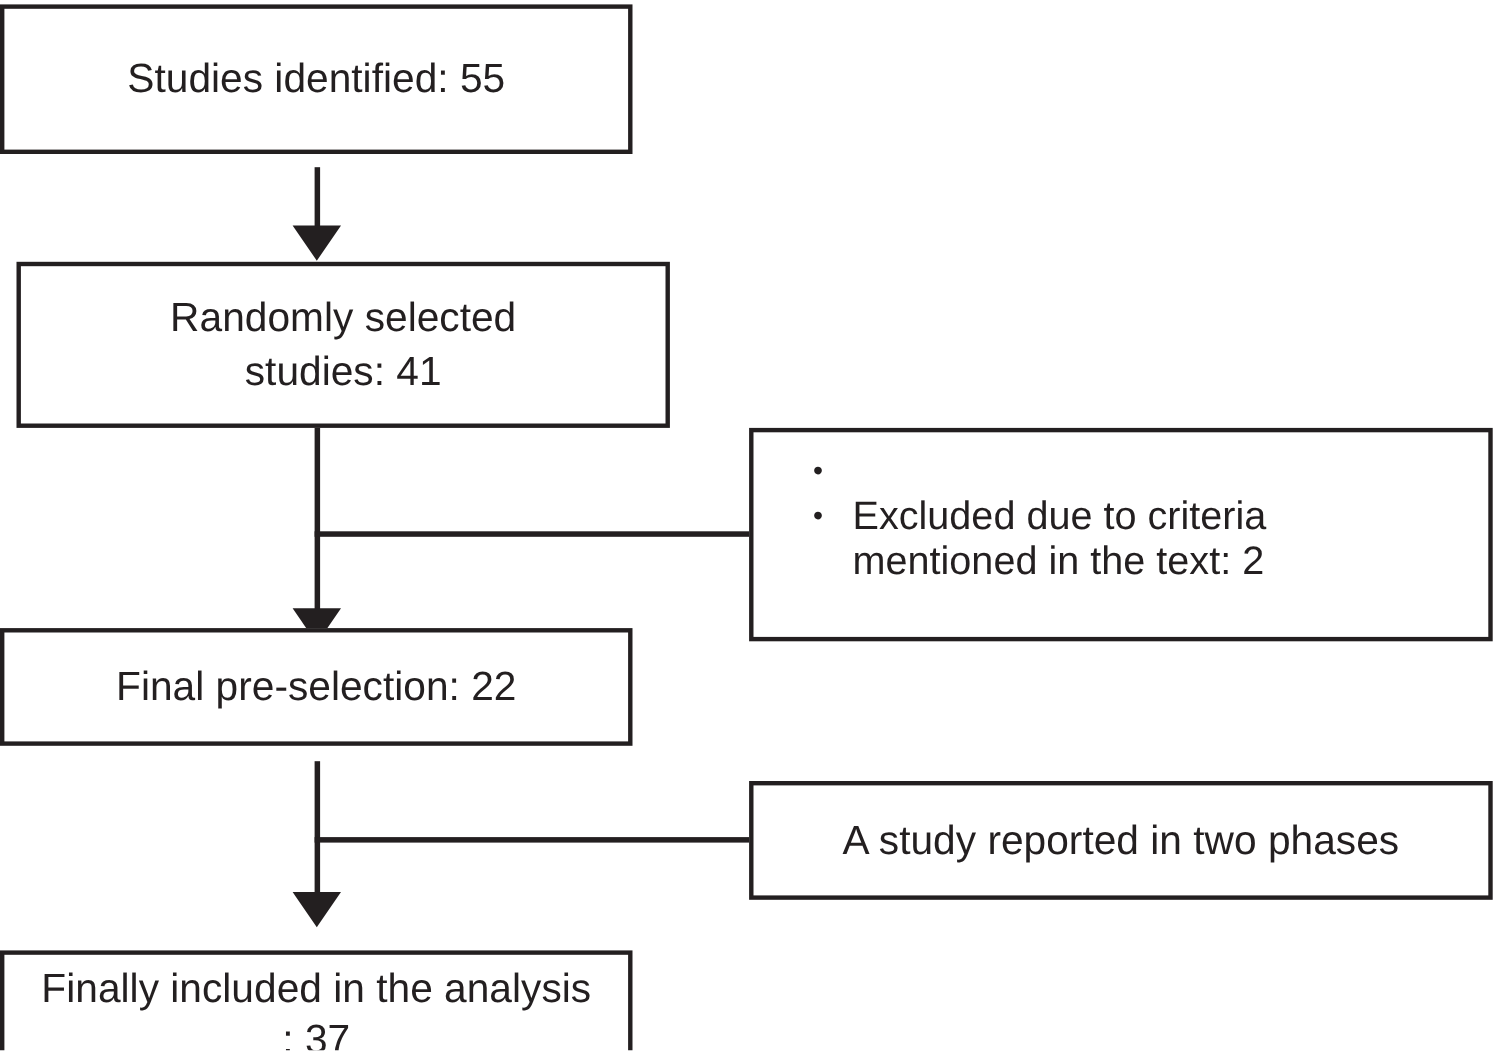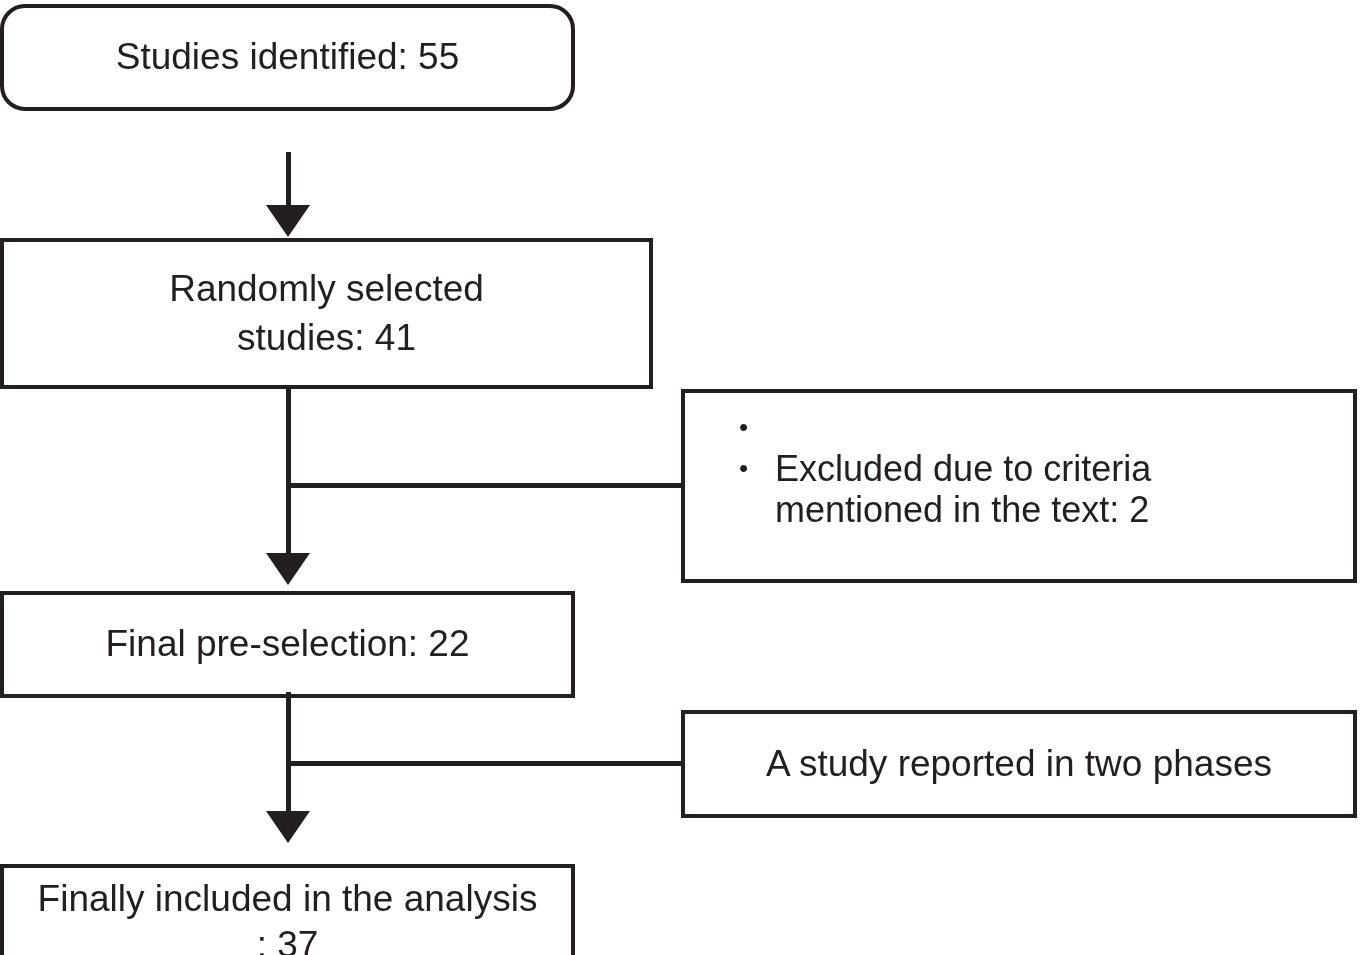--- a/index.html
+++ b/index.html
@@ -26,23 +26,23 @@
     color: #231f20;
   }
   .box.centered {
     display: flex;
     flex-direction: column;
     align-items: center;
     justify-content: center;
     text-align: center;
   }
   
-  .box-studies          { left: 0px;   top: 4px;   width: 575px; height: 107px; border-radius: 25px; }
-  .box-random           { left: 0px;   top: 238px; width: 653px; height: 151px; }
-  .box-preselection     { left: 0px;   top: 591px; width: 575px; height: 107px; }
+  .box-studies          { left: 0px;   top: 4px;   width: 575px; height: 136px; }
+  .box-random           { left: 15px;   top: 238px; width: 594px; height: 151px; }
+  .box-preselection     { left: 0px;   top: 571px; width: 575px; height: 107px; }
   .box-final            { left: 0px;   top: 864px; width: 575px; height: 116px; line-height: 1.25; }
   
   .box-excluded         { left: 681px; top: 389px; width: 676px; height: 194px;
                           padding: 14px 20px 0 48px; }
   .box-twophases        { left: 681px; top: 710px; width: 676px; height: 108px; }
 
   .bullet-item {
     display: flex;
     align-items: flex-start;
   }

